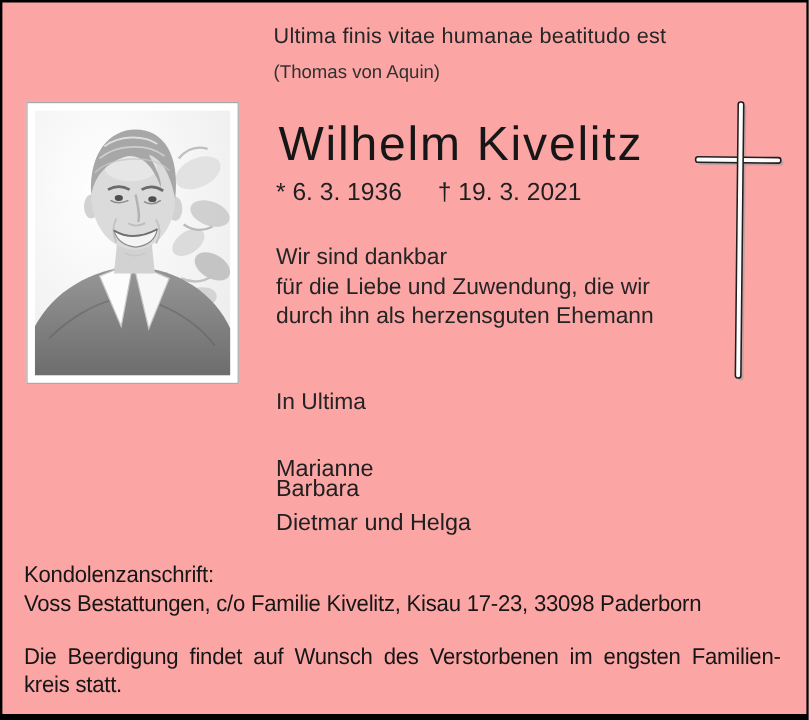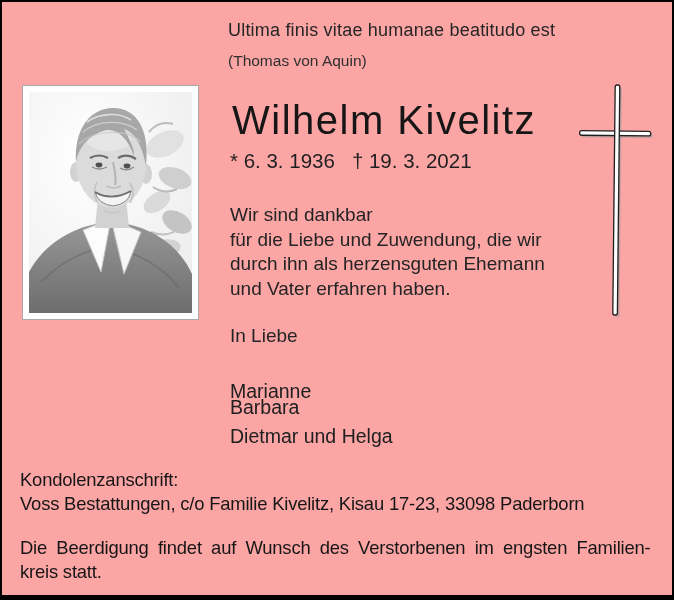--- a/index.html
+++ b/index.html
@@ -53,21 +53,21 @@
     letter-spacing: 1.5px;
     color: #161616;
     white-space: nowrap;
   }
   .dates {
     left: 228px; top: 147px;
     font-size: 20.5px;
     color: #1f1f1f;
     white-space: nowrap;
   }
-  .dates .birth { margin-right: 17px; }
+  .dates .birth { margin-right: 30px; }
 
   .tribute {
     left: 228px; top: 201px;
     font-size: 19px;
     line-height: 24.5px;
     color: #242424;
   }
   .closing {
     left: 228px; top: 323px;
     font-size: 19px;
@@ -195,24 +195,23 @@
   <h1 class="abs name">Wilhelm Kivelitz</h1>
 
   <div class="abs dates">
     <span class="birth">* 6. 3. 1936</span><span>† 19. 3. 2021</span>
   </div>
 
   <div class="abs tribute">
     <div>Wir sind dankbar</div>
     <div>für die Liebe und Zuwendung, die wir</div>
     <div>durch ihn als herzensguten Ehemann</div>
-    <div>und Vater erfahren haben.</div>
-  </div>
-
-  <div class="abs closing">In Liebe</div>
+  </div>
+
+  <div class="abs closing">In Ultima</div>
 
   <div class="abs mourner mourner-1">Marianne</div>
   <div class="abs mourner mourner-2">Barbara</div>
   <div class="abs mourner mourner-3">Dietmar und Helga</div>
 
   <div class="abs condolence condensed">
     <div>Kondolenzanschrift:</div>
     <div>Voss Bestattungen, c/o Familie Kivelitz, Kisau 17-23, 33098 Paderborn</div>
   </div>
 

